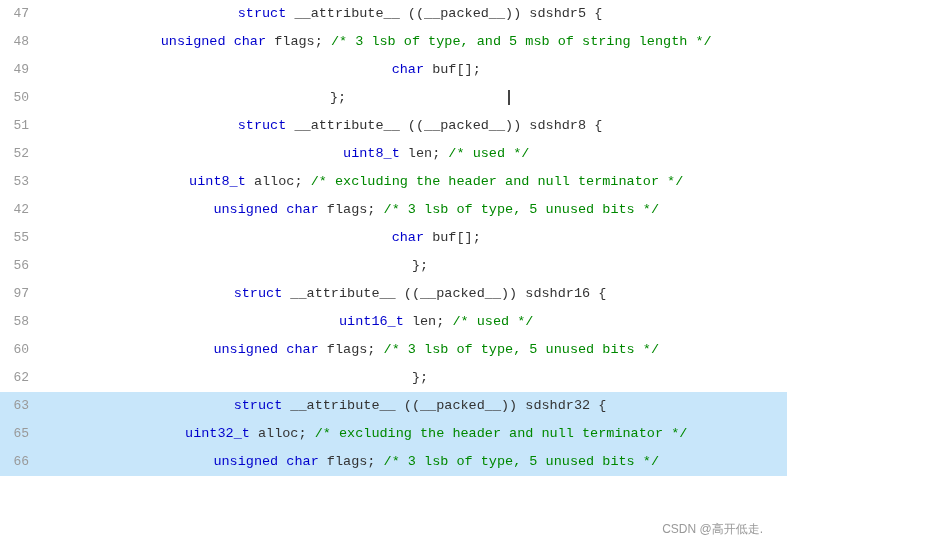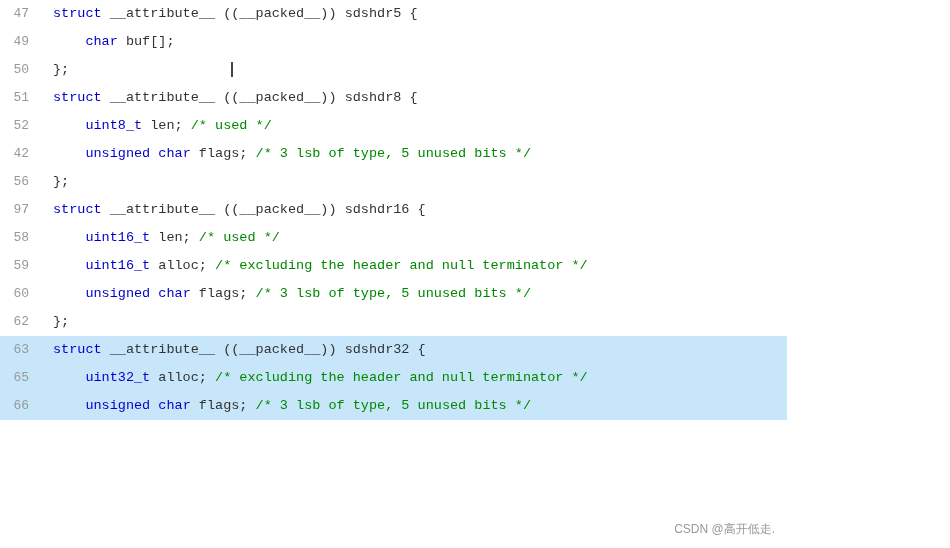--- a/index.html
+++ b/index.html
@@ -46,76 +46,85 @@
       vertical-align: middle;
       font-size: 13px;
     }
 
     .code-content {
       padding-left: 8px;
       white-space: pre;
       vertical-align: middle;
       color: #333333;
       font-size: 13.5px;
+      text-align: center;
     }
 
     .watermark {
       position: absolute;
       bottom: 10px;
-      right: 12px;
+      right: 24px;
       font-family: Arial, sans-serif;
       font-size: 12px;
       color: #999999;
     }
   </style>
 </head>
 <body>
 
 <div class="code-container">
   <table class="code-table">
     <tbody id="code-body">
     <tr class="code-row">
           <td class="line-num">47</td>
           <td class="code-content"><span style="color:#0000cc;">struct</span> __attribute__ ((__packed__)) sdshdr5 {</td>
+        </tr>
+        <tr class="code-row">
+          <td class="line-num">48</td>
+          <td class="code-content">    <span style="color:#0000cc;">unsigned</span> <span style="color:#0000cc;">char</span> flags; <span style="color:#008800;">/* 3 lsb of type, and 5 msb of string length */</span></td>
         </tr>
         <tr class="code-row">
           <td class="line-num">49</td>
           <td class="code-content">    <span style="color:#0000cc;">char</span> buf[];</td>
         </tr>
         <tr class="code-row">
           <td class="line-num">50</td>
           <td class="code-content">};<span style="color:transparent;">                    </span><span style="display:inline-block;width:2px;height:15px;background:#444444;vertical-align:middle;margin-left:0px;"></span></td>
         </tr>
         <tr class="code-row">
           <td class="line-num">51</td>
           <td class="code-content"><span style="color:#0000cc;">struct</span> __attribute__ ((__packed__)) sdshdr8 {</td>
         </tr>
         <tr class="code-row">
           <td class="line-num">52</td>
           <td class="code-content">    <span style="color:#0000cc;">uint8_t</span> len; <span style="color:#008800;">/* used */</span></td>
         </tr>
         <tr class="code-row">
+          <td class="line-num">53</td>
+          <td class="code-content">    <span style="color:#0000cc;">uint8_t</span> alloc; <span style="color:#008800;">/* excluding the header and null terminator */</span></td>
+        </tr>
+        <tr class="code-row">
           <td class="line-num">42</td>
           <td class="code-content">    <span style="color:#0000cc;">unsigned</span> <span style="color:#0000cc;">char</span> flags; <span style="color:#008800;">/* 3 lsb of type, 5 unused bits */</span></td>
+        </tr>
+        <tr class="code-row">
+          <td class="line-num">55</td>
+          <td class="code-content">    <span style="color:#0000cc;">char</span> buf[];</td>
         </tr>
         <tr class="code-row">
           <td class="line-num">56</td>
           <td class="code-content">};</td>
         </tr>
         <tr class="code-row">
           <td class="line-num">97</td>
           <td class="code-content"><span style="color:#0000cc;">struct</span> __attribute__ ((__packed__)) sdshdr16 {</td>
         </tr>
         <tr class="code-row">
           <td class="line-num">58</td>
           <td class="code-content">    <span style="color:#0000cc;">uint16_t</span> len; <span style="color:#008800;">/* used */</span></td>
-        </tr>
-        <tr class="code-row">
-          <td class="line-num">59</td>
-          <td class="code-content">    <span style="color:#0000cc;">uint16_t</span> alloc; <span style="color:#008800;">/* excluding the header and null terminator */</span></td>
         </tr>
         <tr class="code-row">
           <td class="line-num">60</td>
           <td class="code-content">    <span style="color:#0000cc;">unsigned</span> <span style="color:#0000cc;">char</span> flags; <span style="color:#008800;">/* 3 lsb of type, 5 unused bits */</span></td>
         </tr>
         <tr class="code-row">
           <td class="line-num">62</td>
           <td class="code-content">};</td>
         </tr>
         <tr class="code-row highlighted">

